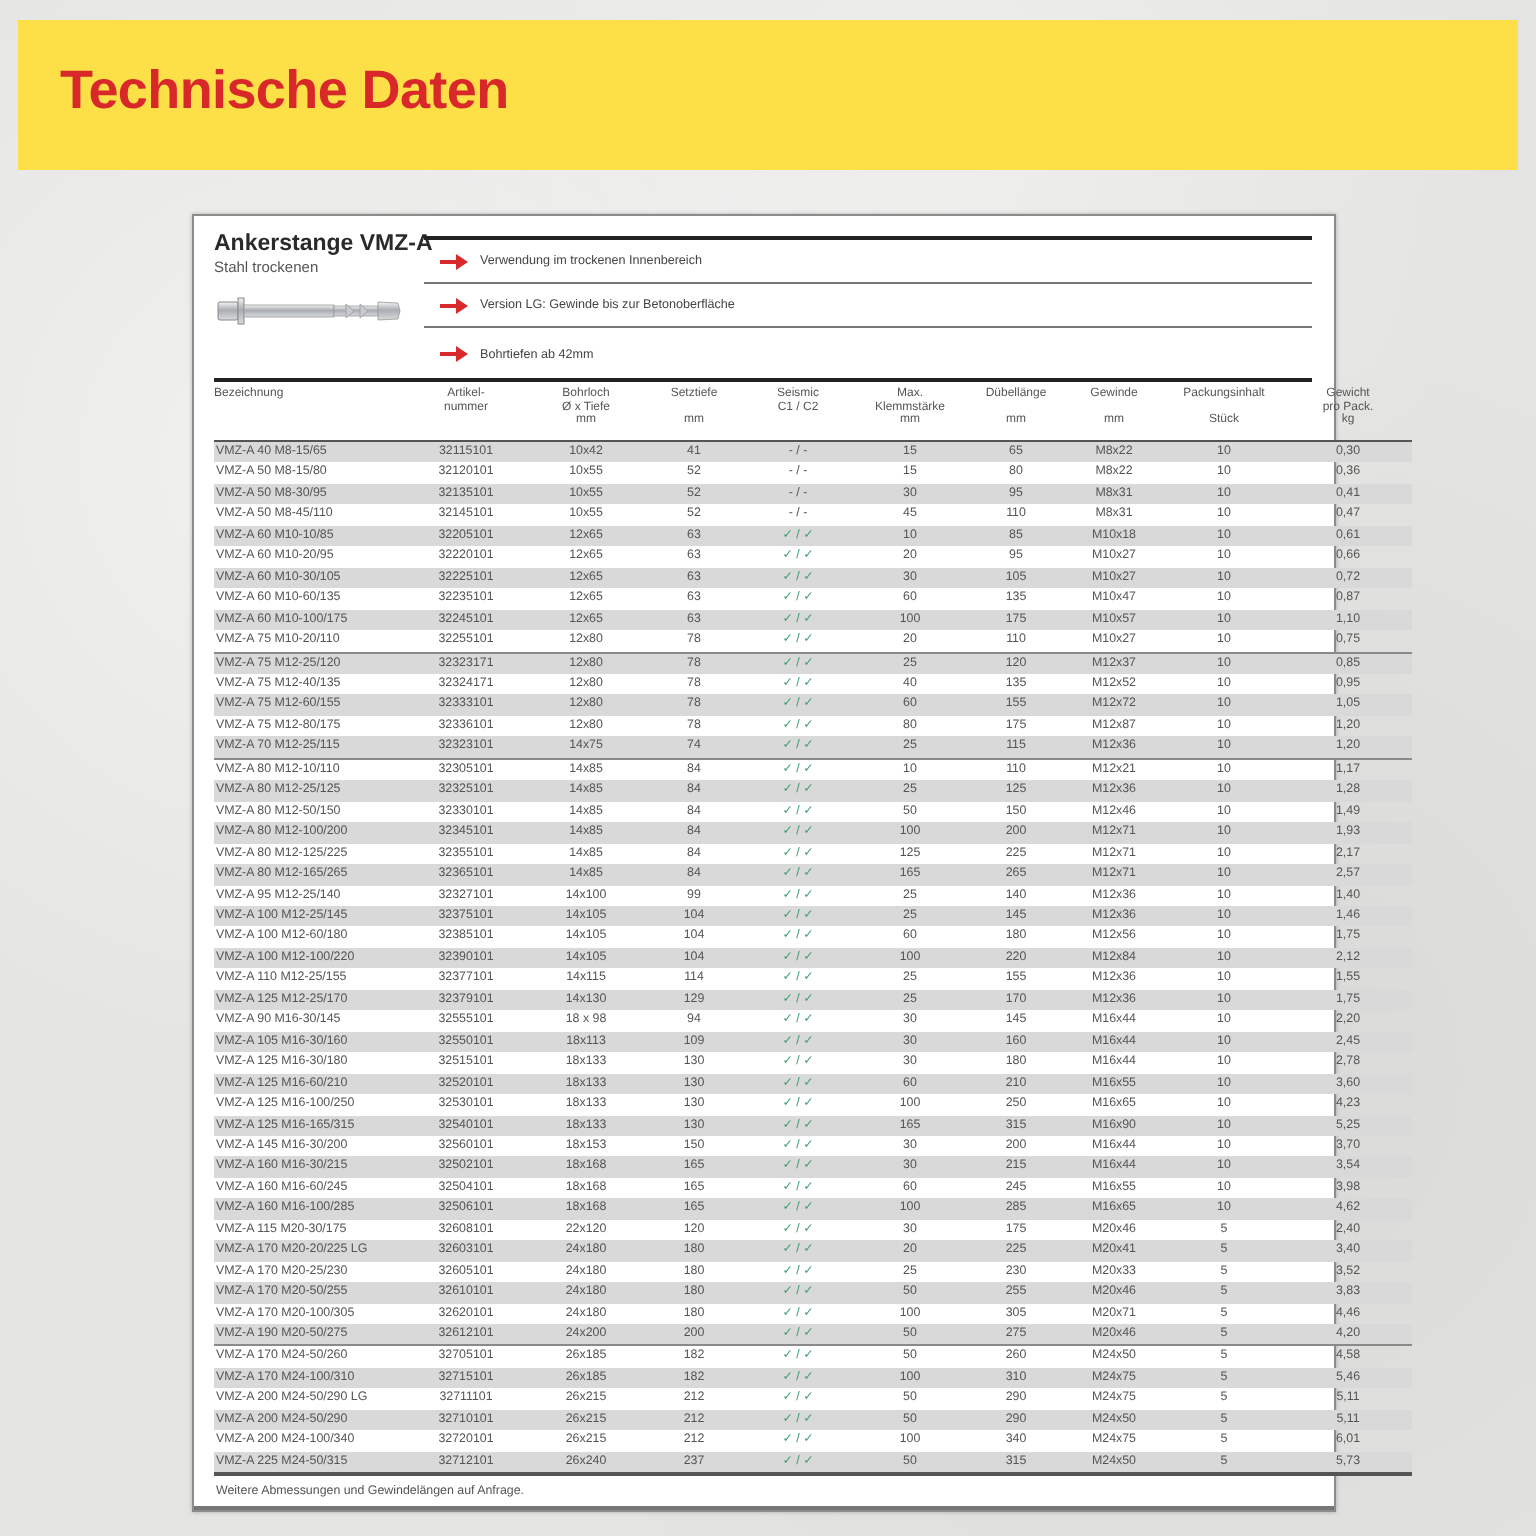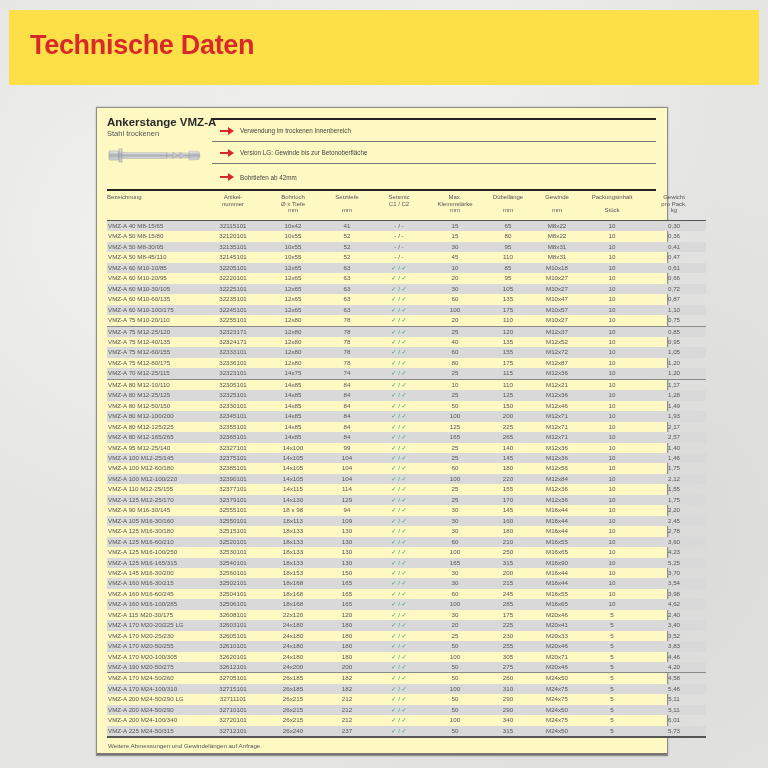--- a/index.html
+++ b/index.html
@@ -16,21 +16,21 @@
     position: absolute; left: 9px; top: 10px; width: 750px; height: 75px;
     background: #fde047;
   }
   .banner-title {
     position: absolute; left: 21px; top: 20px;
     font-family: "Liberation Sans", sans-serif; font-weight: bold;
     font-size: 27px; color: #d8282a; letter-spacing: -0.3px;
   }
   .sheet {
     position: absolute; left: 96px; top: 107px; width: 570px; height: 647px;
-    background: #fef9c3; border: 1px solid #8c8c8c; box-shadow: 0 0 2px rgba(0,0,0,0.25);
+    background: #ffffff; border: 1px solid #8c8c8c; box-shadow: 0 0 2px rgba(0,0,0,0.25);
   }
   .prod-title { position: absolute; left: 10px; top: 8px; font-family: "Liberation Sans", sans-serif; font-weight: bold; font-size: 11.5px; color: #2a2a2a; }
   .prod-sub { position: absolute; left: 10px; top: 21px; font-family: "Liberation Sans", sans-serif; font-size: 7.5px; color: #555; }
   .anchor-img { position: absolute; left: 10px; top: 38px; width: 95px; height: 18px; }
   .features { position: absolute; left: 115px; top: 10px; width: 444px; }
   .features .topline { height: 2px; background: #222; }
   .feature { height: 21px; border-bottom: 1px solid #777; display: flex; align-items: center; padding-left: 8px; }
   .feature .arrow { width: 14px; height: 8px; margin-right: 6px; }
   .feature .ftxt { font-family: "Liberation Sans", sans-serif; font-size: 6.3px; color: #444; }
   .table-wrap { position: absolute; left: 10px; top: 81px; width: 549px; }

